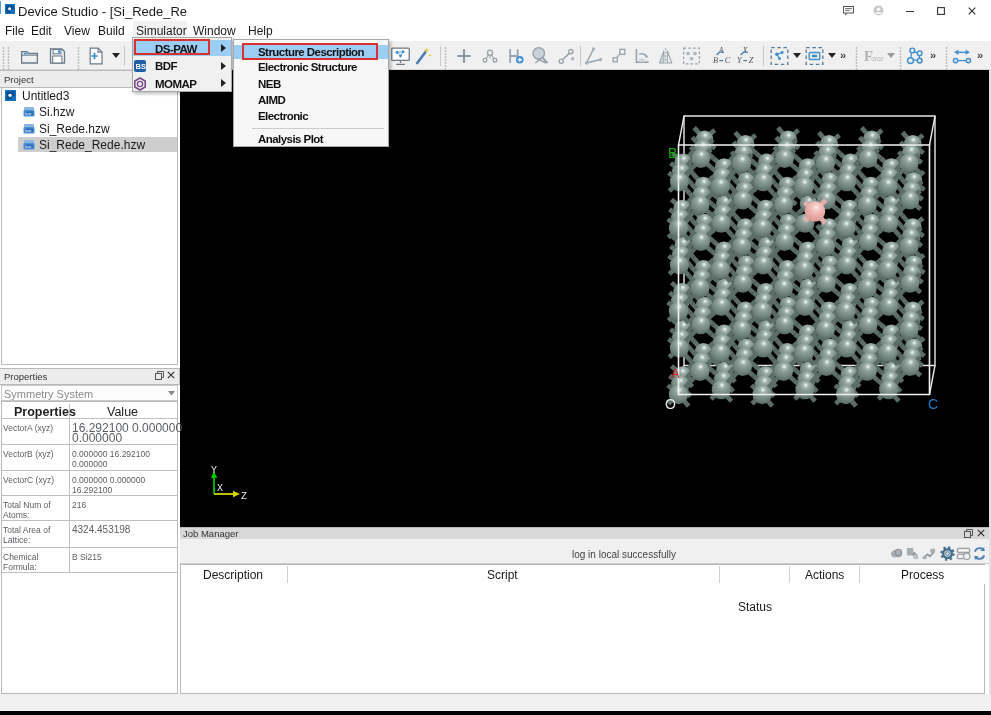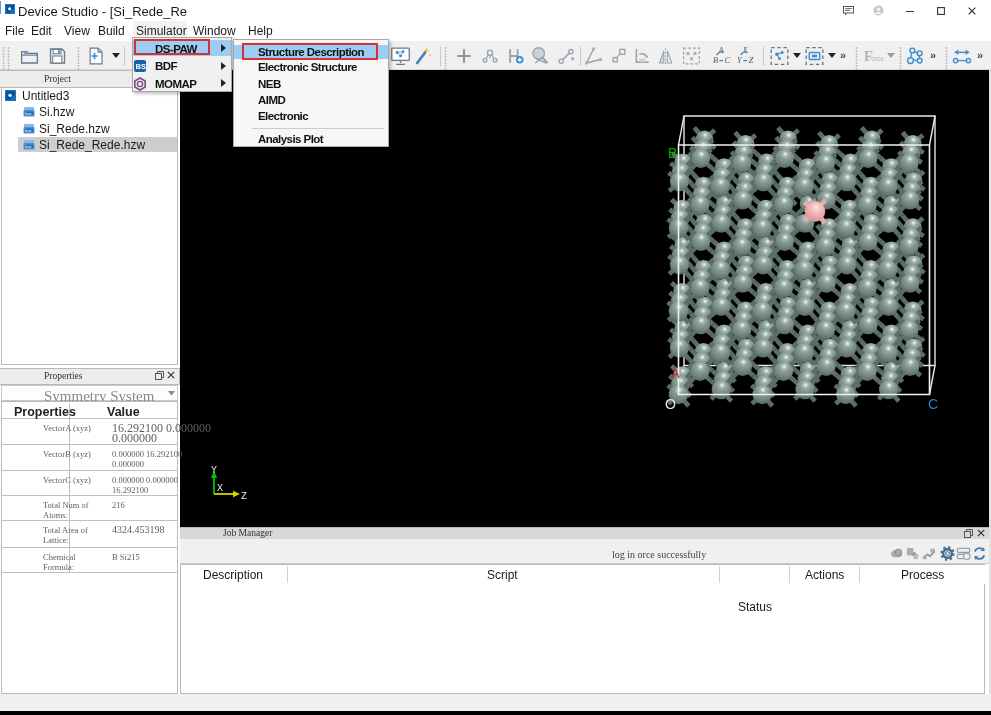--- a/index.html
+++ b/index.html
@@ -1,17 +1,17 @@
 <!DOCTYPE html>
 <html><head><meta charset="utf-8"><style>
 * { margin:0; padding:0; box-sizing:border-box; }
 body { width:991px; height:715px; position:relative; overflow:hidden; background:#fff;
   font-family:"Liberation Sans", sans-serif; }
 .abs { position:absolute; }
-.mono { font-family:Liberation Serif, serif;margin-left:40px; }
+.mono { font-family:Liberation Sans, sans-serif; }
 .mi { font-size:11.5px; letter-spacing:-0.55px; color:#111; font-weight:bold; }
 </style></head><body>
 
 <div class="abs" style="left:0;top:0;width:991px;height:20px;background:#fff"></div>
 <div class="abs" style="left:0;top:1px;width:1px;height:13px;background:#5b9bd5"></div>
 <svg class="abs" style="left:5px;top:4px" width="10" height="10" viewBox="0 0 10 10">
     <rect width="10" height="10" fill="#1574c4"></rect>
     <rect x="1.2" y="1.2" width="7.6" height="7.6" fill="#0d4e91"></rect>
     <circle cx="4.6" cy="4.8" r="1.5" fill="#fff"></circle>
     <rect x="5.6" y="5.6" width="3.2" height="3.2" fill="#1574c4"></rect>
@@ -1419,29 +1419,29 @@
 <div class="abs" style="left:0;top:368px;width:180px;height:17px;background:#ececec;border:1px solid #b9b9b9;border-left:none"></div>
 <div class="abs mono" style="left:4px;top:371px;font-size:9.5px;color:#333">Properties</div>
 <svg class="abs" style="left:155px;top:371px" width="9" height="9" viewBox="0 0 9 9">
     <rect x="0.5" y="2.5" width="6" height="6" fill="none" stroke="#555" stroke-width="1"></rect>
     <path d="M2.5 2.5 v-2 h6 v6 h-2" fill="none" stroke="#555" stroke-width="1"></path>
   </svg>
 <svg class="abs" style="left:167px;top:371px" width="8" height="8" viewBox="0 0 8 8">
     <path d="M0.8 0.8 L7.2 7.2 M7.2 0.8 L0.8 7.2" stroke="#333" stroke-width="1.2"></path>
   </svg>
 <div class="abs" style="left:1px;top:385px;width:177px;height:16px;background:#fdfdfd;border:1px solid #c9c9c9"></div>
-<div class="abs mono" style="left:4px;top:388px;font-size:15px;color:#8a8a8a">Symmetry System</div>
+<div class="abs mono" style="left:4px;top:388px;font-size:11px;color:#8a8a8a">Symmetry System</div>
 <svg class="abs" style="left:168px;top:391px" width="7" height="5" viewBox="0 0 7 5">
     <path d="M0 0 h7 l-3.5 4.5 z" fill="#888"></path>
   </svg>
 <div class="abs" style="left:1px;top:401px;width:177px;height:293px;background:#fff;border:1px solid #b9b9b9"></div>
 <div class="abs" style="left:2px;top:404px;width:175px;height:15px;border-bottom:1px solid #c0c0c0"></div>
 <div class="abs" style="left:69px;top:404px;width:1px;height:169px;background:#c0c0c0"></div>
 <div class="abs" style="left:14px;top:405px;font-size:12.5px;font-weight:bold;color:#222">Properties</div>
-<div class="abs" style="left:107px;top:405px;font-size:12.5px;font-weight:bold;color:#222">Value</div>
+<div class="abs" style="left:107px;top:405px;font-size:12.5px;font-weight:normal;color:#222">Value</div>
 <div class="abs" style="left:2px;top:419px;width:175px;height:26px;border-bottom:1px solid #c0c0c0"></div>
 <div class="abs mono" style="left:3px;top:423px;font-size:8.5px;line-height:10px;color:#5a5e62;white-space:nowrap">VectorA (xyz)</div>
 <div class="abs mono" style="left:72px;top:423px;font-size:12px;line-height:10px;color:#5a5e62;white-space:nowrap">16.292100 0.000000<br>0.000000</div>
 <div class="abs" style="left:2px;top:445px;width:175px;height:26px;border-bottom:1px solid #c0c0c0"></div>
 <div class="abs mono" style="left:3px;top:449px;font-size:8.5px;line-height:10px;color:#5a5e62;white-space:nowrap">VectorB (xyz)</div>
 <div class="abs mono" style="left:72px;top:449px;font-size:8.5px;line-height:10px;color:#5a5e62;white-space:nowrap">0.000000 16.292100<br>0.000000</div>
 <div class="abs" style="left:2px;top:471px;width:175px;height:25px;border-bottom:1px solid #c0c0c0"></div>
 <div class="abs mono" style="left:3px;top:475px;font-size:8.5px;line-height:10px;color:#5a5e62;white-space:nowrap">VectorC (xyz)</div>
 <div class="abs mono" style="left:72px;top:475px;font-size:8.5px;line-height:10px;color:#5a5e62;white-space:nowrap">0.000000 0.000000<br>16.292100</div>
 <div class="abs" style="left:2px;top:496px;width:175px;height:25px;border-bottom:1px solid #c0c0c0"></div>
@@ -1457,21 +1457,21 @@
 <div class="abs" style="left:180px;top:527px;width:809px;height:12px;background:#d8d8d8;border-top:1px solid #bbb"></div>
 <div class="abs mono" style="left:183px;top:528px;font-size:9.5px;color:#333">Job Manager</div>
 <svg class="abs" style="left:964px;top:529px" width="9" height="9" viewBox="0 0 9 9">
     <rect x="0.5" y="2.5" width="6" height="6" fill="none" stroke="#555" stroke-width="1"></rect>
     <path d="M2.5 2.5 v-2 h6 v6 h-2" fill="none" stroke="#555" stroke-width="1"></path>
   </svg>
 <svg class="abs" style="left:977px;top:529px" width="8" height="8" viewBox="0 0 8 8">
     <path d="M0.8 0.8 L7.2 7.2 M7.2 0.8 L0.8 7.2" stroke="#333" stroke-width="1.2"></path>
   </svg>
 <div class="abs" style="left:180px;top:539px;width:809px;height:25px;background:#f0f0f0;border-bottom:1px solid #ccc"></div>
-<div class="abs mono" style="left:572px;top:549px;font-size:10px;color:#444">log in orce successfully</div>
+<div class="abs mono" style="left:572px;top:549px;font-size:10px;color:#444">log in local successfully</div>
 <svg style="position:absolute;left:889px;top:546px" width="15" height="15" viewBox="0 0 16 16">
     <path d="M2 9 a6 5 0 0 1 12 0 l-2 3 h-8 z" fill="#a9aeb3"></path>
     <circle cx="10" cy="7" r="3.4" fill="none" stroke="#8e9499" stroke-width="1.4"></circle>
   </svg>
 <svg style="position:absolute;left:905px;top:546px" width="15" height="15" viewBox="0 0 16 16">
     <rect x="2" y="2" width="7" height="8" rx="1" fill="#a9aeb3"></rect>
     <path d="M10 6 l4 4 -3 3 -4 -4" fill="#8e9499"></path>
     <rect x="9" y="9" width="5" height="5" fill="#b9bec3"></rect>
   </svg>
 <svg style="position:absolute;left:921px;top:546px" width="15" height="15" viewBox="0 0 16 16">

